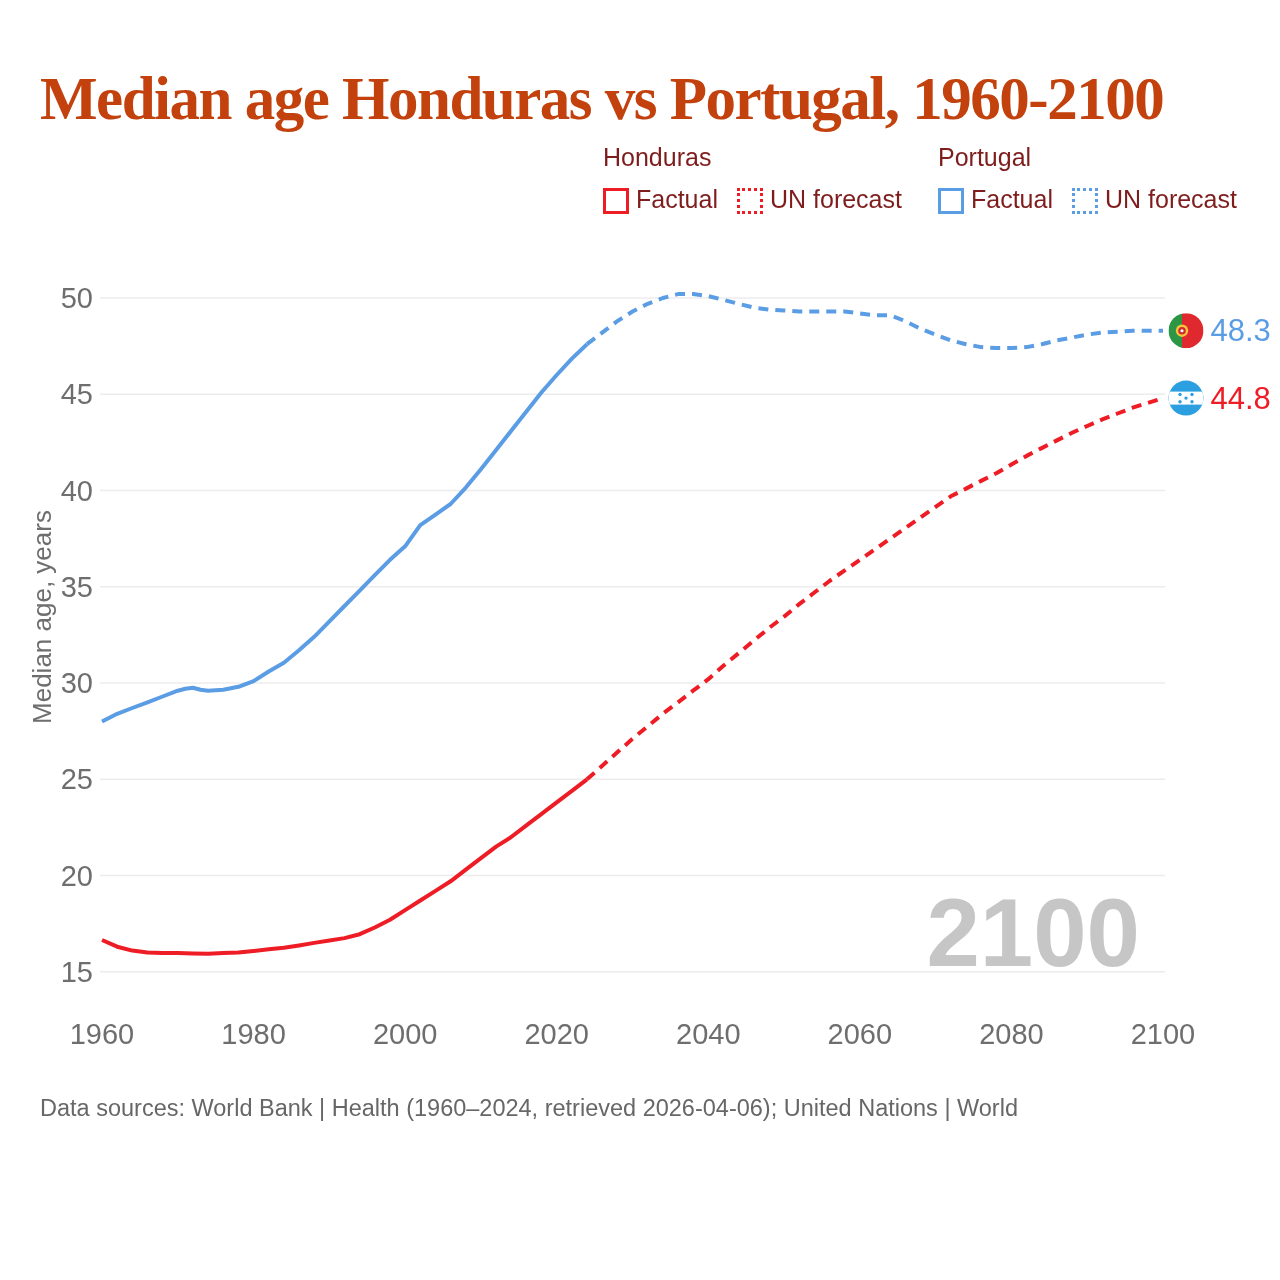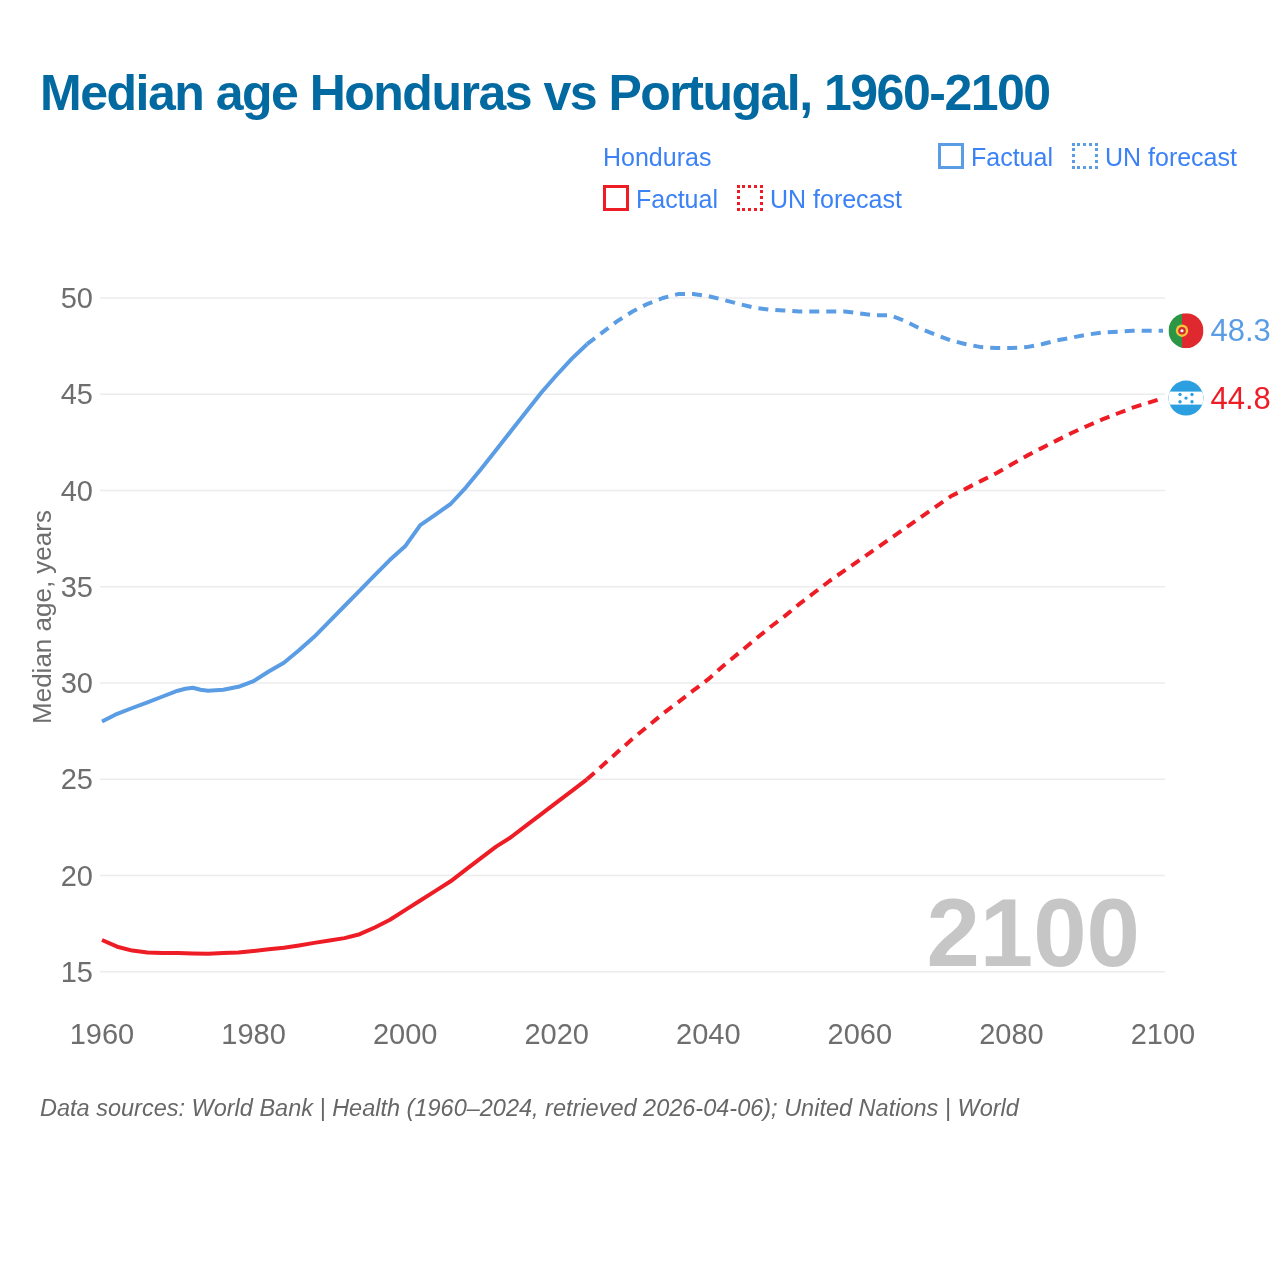--- a/index.html
+++ b/index.html
@@ -1,29 +1,29 @@
 <!DOCTYPE html>
 <html><head>
 <meta charset="utf-8">
 <style>
   html,body{margin:0;padding:0;background:#ffffff;}
   .canvas{position:relative;width:1280px;height:1280px;background:#ffffff;overflow:hidden;
           font-family:"Liberation Sans", sans-serif;}
-  .chart-title{position:absolute;left:40px;top:64px;font-size:50px;font-weight:700;
-               letter-spacing:-1.5px;color:#0369a1;white-space:nowrap;}
-  .legend-group{position:absolute;top:143px;color:#3b82f6;}
+  .chart-title{position:absolute;left:40px;top:64px;font-size:61px;font-weight:700;
+               letter-spacing:-1.5px;color:#c2410c;white-space:nowrap;font-family:Liberation Serif, serif;}
+  .legend-group{position:absolute;top:143px;color:#7f1d1d;}
   .legend-group.g0{left:603px;}
   .legend-group.g1{left:938px;}
   .legend-header{font-size:25px;margin-bottom:13px;}
-  .legend-row{display:flex;align-items:flex-start;}
+  .legend-row{display:flex;align-items:flex-end;}
   .swatch{display:inline-block;width:20px;height:20px;border-width:3px;margin-right:7px;flex:0 0 auto;}
   .swatch.solid{border-style:solid;}
   .swatch.dotted{border-style:dotted;}
   .legend-label{font-size:25px;margin-right:19px;white-space:nowrap;}
-  .footer{position:absolute;left:40px;top:1089px;font-size:23.5px;line-height:39px;color:#676767;font-style:italic;}
+  .footer{position:absolute;left:40px;top:1089px;font-size:23.5px;line-height:39px;color:#676767;}
   svg text{font-family:"Liberation Sans", sans-serif;}
   .plot-svg{position:absolute;left:0;top:0;}
 </style>
 </head>
 <body>
 
 <div class="canvas">
 
   <div class="chart-title">Median age Honduras vs Portugal, 1960-2100</div>
 
@@ -31,20 +31,21 @@
     <div class="legend-header">Honduras</div>
     <div class="legend-row">
       <span class="swatch solid" style="border-color: rgb(238, 28, 37);"></span>
       <span class="legend-label">Factual</span>
       <span class="swatch dotted" style="border-color: rgb(238, 28, 37);"></span>
       <span class="legend-label">UN forecast</span>
     </div>
   </div>
 
   <div class="legend-group g1">
+    <div class="legend-header">Portugal</div>
     <div class="legend-row">
       <span class="swatch solid" style="border-color: rgb(91, 157, 228);"></span>
       <span class="legend-label">Factual</span>
       <span class="swatch dotted" style="border-color: rgb(91, 157, 228);"></span>
       <span class="legend-label">UN forecast</span>
     </div>
   </div>
 
   <svg class="plot-svg" width="1280" height="1280" viewBox="0 0 1280 1280">
     <defs>

